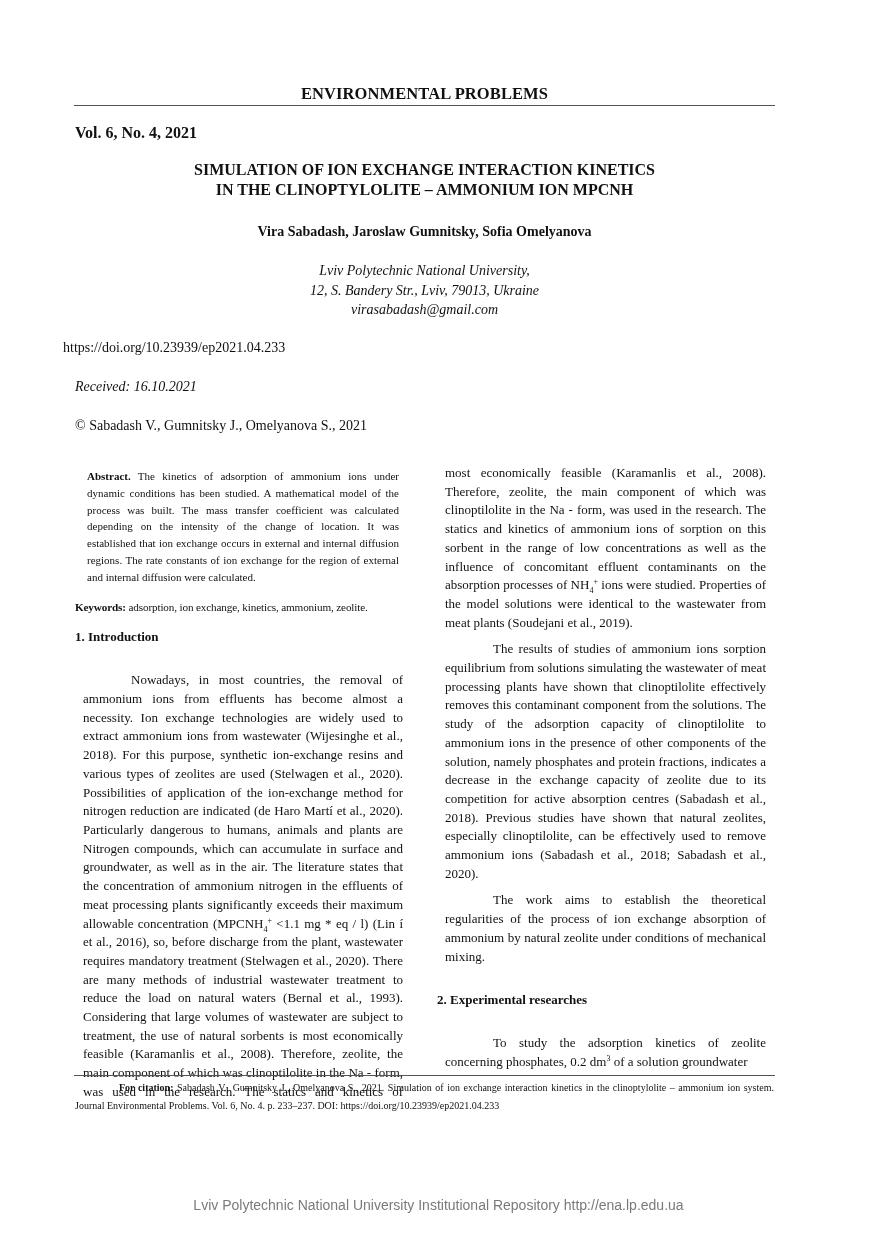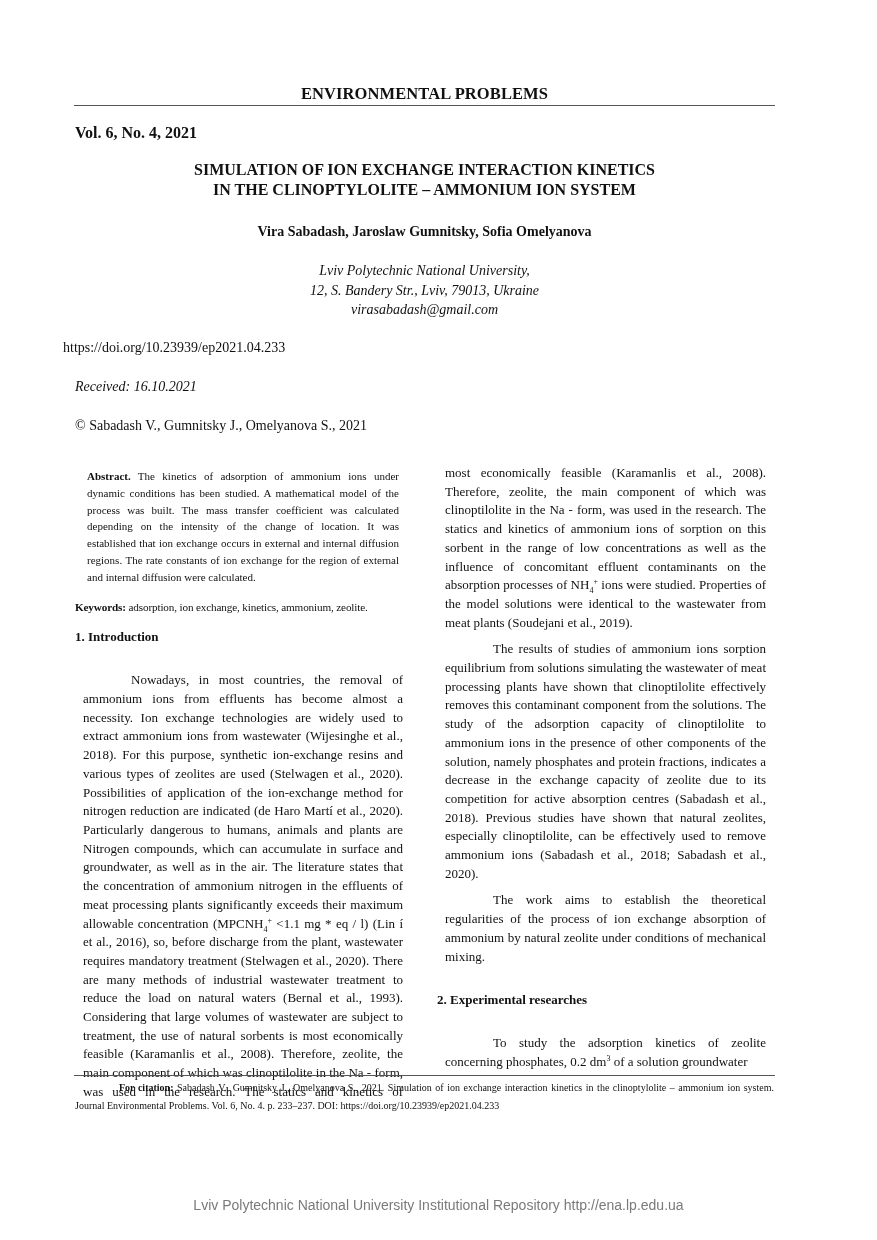--- a/index.html
+++ b/index.html
@@ -30,21 +30,21 @@
   </style>
 </head>
 <body>
 
 <div class="journal-header">ENVIRONMENTAL PROBLEMS</div>
 <div class="header-rule"></div>
 <div class="volume">Vol. 6, No. 4, 2021</div>
 
 <div class="title">
   <div>SIMULATION OF ION EXCHANGE INTERACTION KINETICS</div>
-  <div>IN THE CLINOPTYLOLITE – AMMONIUM ION SYSTEM</div>
+  <div>IN THE CLINOPTYLOLITE – AMMONIUM ION MPCNH</div>
 </div>
 
 <div class="authors">Vira Sabadash, Jaroslaw Gumnitsky, Sofia Omelyanova</div>
 
 <div class="affil">
   <div>Lviv Polytechnic National University,</div>
   <div>12, S. Bandery Str., Lviv, 79013, Ukraine</div>
   <div>virasabadash@gmail.com</div>
 </div>
 

